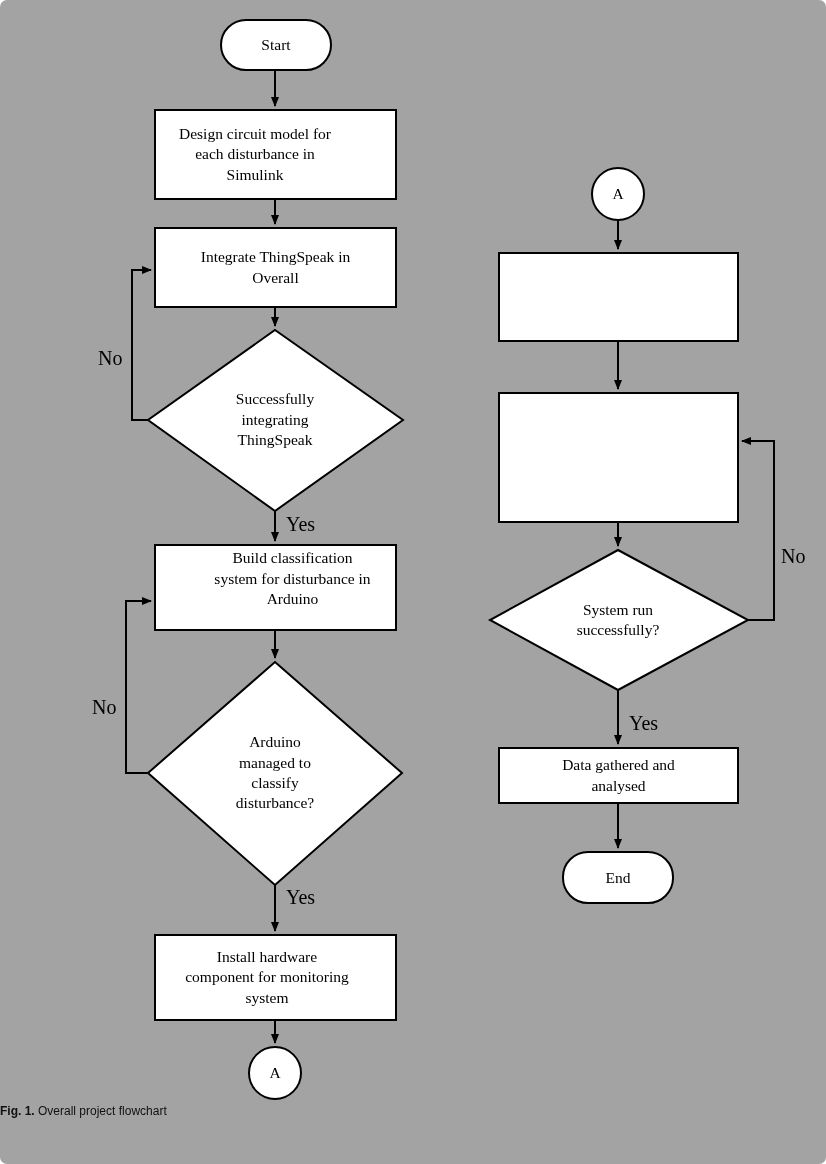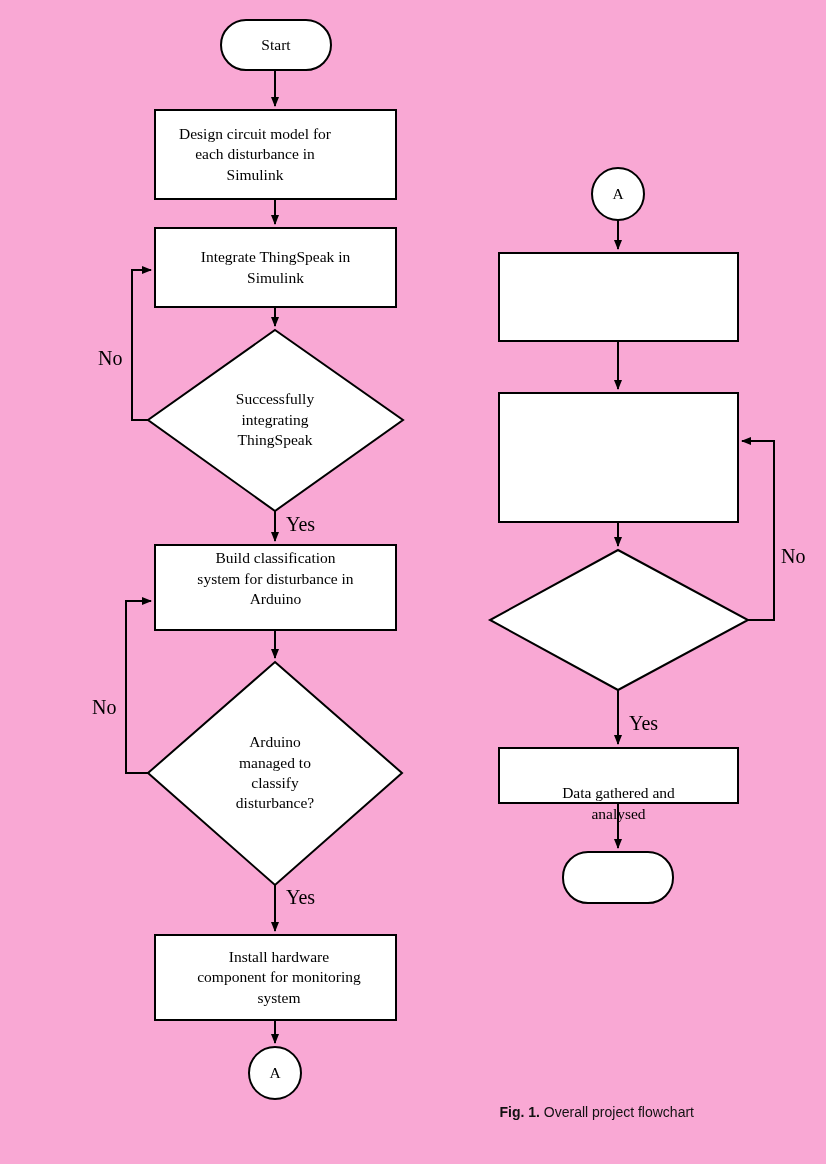--- a/index.html
+++ b/index.html
@@ -9,22 +9,23 @@
     background: #ffffff;
   }
   body {
     font-family: "Liberation Serif", serif;
     color: #000000;
   }
   #page {
     position: relative;
     width: 826px;
     height: 1164px;
-    background: #f9a8d4;
+    background: #a3a3a3;
     overflow: hidden;
+    border-radius: 7px;
   }
   #flow-svg {
     position: absolute;
     left: 0;
     top: 0;
     width: 826px;
     height: 1164px;
   }
   .node-label {
     position: absolute;
@@ -63,23 +64,23 @@
     justify-content: center;
     font-family: "Liberation Serif", serif;
     font-size: 15.5px;
     color: #000000;
   }
   #figure-caption {
     position: absolute;
     left: 0;
     top: 1104px;
     width: 694px;
-    text-align: right;
+    text-align: left;
     font-family: "Liberation Sans", sans-serif;
-    font-size: 14px;
+    font-size: 12px;
     color: #111111;
   }
   #figure-caption .cap-prefix {
     font-weight: bold;
   }
 </style>
 </head>
 <body>
 
 <div id="page">
@@ -150,49 +151,52 @@
     <line x1="618" y1="803" x2="618" y2="848" stroke="#000000" stroke-width="2" marker-end="url(#arrowhead)"></line>
   </svg>
 
   <div class="terminator-label" style="left:221px; top:20px; width:110px; height:50px;">Start</div>
 
   <div class="node-label" style="left:157px; top:110px; width:196px; height:89px;">Design circuit model for
 each disturbance in
 Simulink</div>
 
   <div class="node-label" style="left:157px; top:228px; width:237px; height:79px;">Integrate ThingSpeak in
-Simulink</div>
+Overall</div>
 
   <div class="node-label" style="left:178px; top:372px; width:194px; height:96px;text-align:center;">Successfully
 integrating
 ThingSpeak</div>
 
-  <div class="node-label" style="left:157px; top:545px; width:237px; height:68px;">Build classification
+  <div class="node-label" style="left:157px; top:545px; width:237px; height:68px;padding-left:17px;">Build classification
 system for disturbance in
 Arduino</div>
 
   <div class="node-label" style="left:180px; top:710px; width:190px; height:126px;">Arduino
 managed to
 classify
 disturbance?</div>
 
-  <div class="node-label" style="left:169px; top:935px; width:220px; height:85px;">Install hardware
+  <div class="node-label" style="left:157px; top:935px; width:220px; height:85px;">Install hardware
 component for monitoring
 system</div>
 
   <div class="connector-label" style="left:249px; top:1047px; width:52px; height:52px;">A</div>
 
   <div class="connector-label" style="left:592px; top:168px; width:52px; height:52px;">A</div>
 
 
 
-
-  <div class="node-label" style="left:501px; top:748px; width:235px; height:55px;margin-top:28px;">Data gathered and
+  <div class="node-label" style="left:531px; top:588px; width:174px; height:64px;">System run
+successfully?</div>
+
+  <div class="node-label" style="left:501px; top:748px; width:235px; height:55px;">Data gathered and
 analysed</div>
 
+  <div class="terminator-label" style="left:563px; top:852px; width:110px; height:51px;">End</div>
 
   <div class="edge-label" style="left:98px; top:348px;">No</div>
 
   <div class="edge-label" style="left:286px; top:514px;">Yes</div>
 
   <div class="edge-label" style="left:92px; top:697px;">No</div>
 
   <div class="edge-label" style="left:286px; top:887px;">Yes</div>
 
   <div class="edge-label" style="left:781px; top:546px;">No</div>

